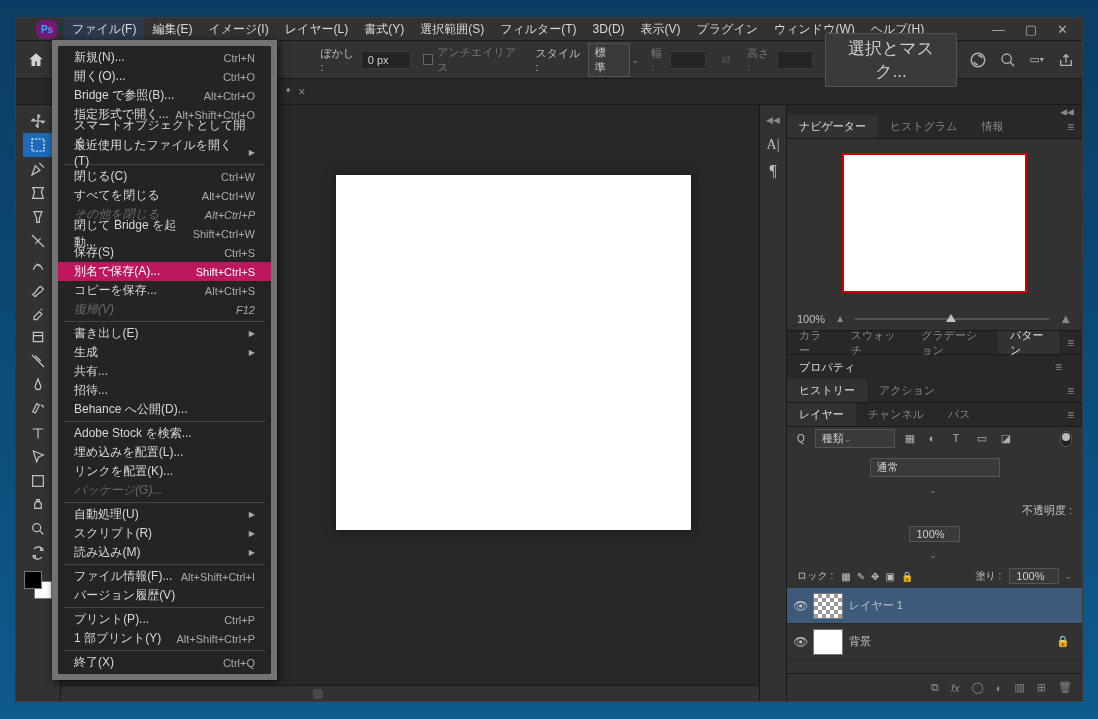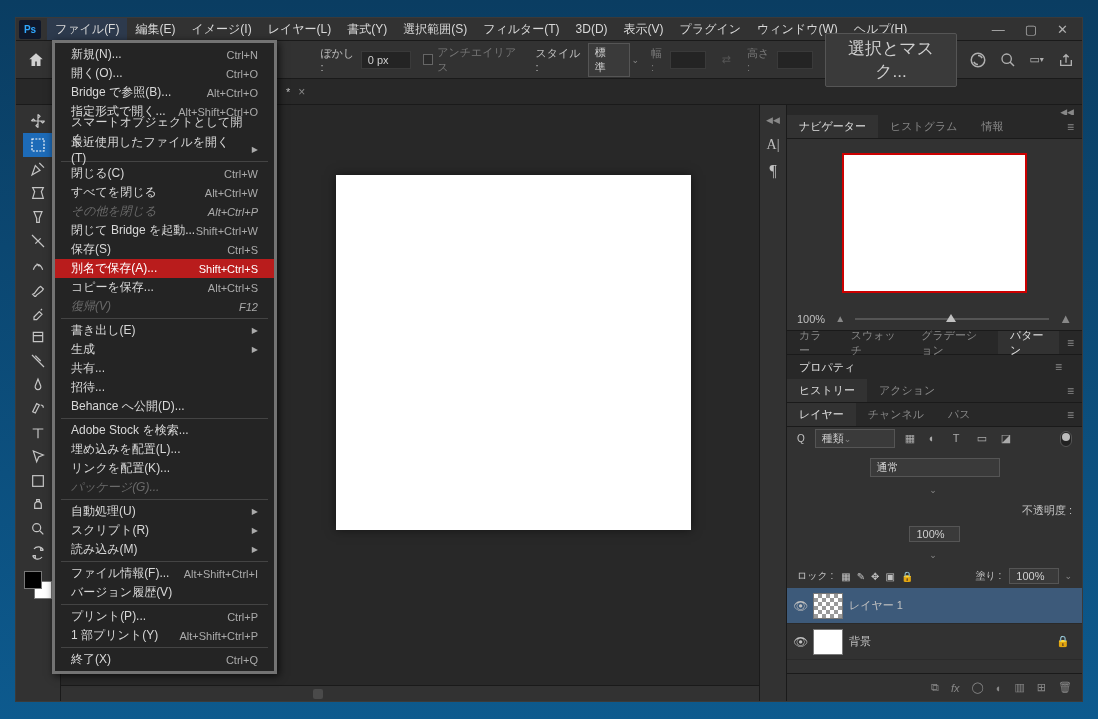--- a/index.html
+++ b/index.html
@@ -1,19 +1,19 @@
 <!DOCTYPE html>
 <html><head>
   <meta charset="utf-8">
   <style>
     * { margin: 0; padding: 0; box-sizing: border-box; font-family: "Segoe UI", "Meiryo", sans-serif; }
     body { background: linear-gradient(180deg, #0a3d62 0%, #0d5a8e 100%); width: 1098px; height: 719px; overflow: hidden; position: relative; }
     .app-window { position: absolute; left: 15px; top: 17px; width: 1068px; height: 685px; background: #1d1d1d; border: 1px solid #3a3a3a; display: flex; flex-direction: column; }
     .menubar { height: 22px; background: #323232; display: flex; align-items: center; color: #d9d9d9; font-size: 12px; }
-    .ps-logo { width: 22px; height: 19px; margin: 0 6px 0 3px; background: #0f172a; color: #31a8ff; display: flex; align-items: center; justify-content: center; font-weight: bold; font-size: 10px; border-radius: 2px; }
+    .ps-logo { width: 22px; height: 19px; margin: 0 6px 0 20px; background: #701a75; color: #31a8ff; display: flex; align-items: center; justify-content: center; font-weight: bold; font-size: 10px; border-radius: 8px; }
     .menu-item { padding: 0 8px; height: 100%; display: flex; align-items: center; cursor: pointer; }
     .menu-item.active { background: #0d6efd22; }
     .window-controls { margin-left: auto; display: flex; gap: 20px; padding-right: 14px; color: #b0b0b0; }
     .win-ctrl { cursor: pointer; font-size: 13px; }
     .options-bar { height: 39px; background: #323232; border-top: 1px solid #1a1a1a; border-bottom: 1px solid #1a1a1a; display: flex; align-items: center; color: #c0c0c0; font-size: 11px; padding: 0 8px; gap: 12px; position: relative; }
     .tool-btn-home { width: 24px; height: 24px; display: flex; align-items: center; justify-content: center; color: #d0d0d0; }
     .opt-field { display: flex; align-items: center; gap: 4px; }
     .opt-input { background: #242424; border: 1px solid #3a3a3a; color: #d0d0d0; padding: 2px 6px; font-size: 11px; width: 50px; }
     .opt-btn { background: #3a3a3a; border: 1px solid #555; color: #d0d0d0; padding: 3px 10px; font-size: 17px; border-radius: 2px; }
     .opt-icon { width: 18px; height: 18px; color: #b0b0b0; display:flex; align-items:center; justify-content:center;}
@@ -54,25 +54,25 @@
     .blend-row { display:flex; align-items:center; padding: 4px 10px; gap:8px;flex-direction:column;}
     .lock-row { display:flex; align-items:center; padding: 4px 10px; gap:8px; font-size:10px;}
     .lock-icons { display:flex; gap:6px;}
     .layer-list { }
     .layer-row { display: flex; align-items: center; height: 36px; padding: 0 6px; gap: 6px; border-bottom: 1px solid #2a2a2a; }
     .layer-row.sel { background: #3d5a7a; }
     .eye { width: 14px; font-size: 12px; color: #c0c0c0; }
     .layer-thumb { width: 30px; height: 26px; background: #fff; border: 1px solid #777; }
     .checker { background-image: linear-gradient(45deg,#999 25%,transparent 25%),linear-gradient(-45deg,#999 25%,transparent 25%),linear-gradient(45deg,transparent 75%,#999 75%),linear-gradient(-45deg,transparent 75%,#999 75%); background-size:8px 8px; background-position:0 0,0 4px,4px -4px,-4px 0; background-color:#fff;}
     .layer-footer { margin-top: auto; height: 28px; border-top: 1px solid #1a1a1a; display: flex; align-items: center; justify-content: flex-end; gap: 12px; padding: 0 10px; color: #888; background:#323232;}
-    .dropdown-menu { position: absolute; left: 36px; top: 22px; width: 225px; background: #242424; border: 3px solid #737373; box-shadow: 2px 2px 8px rgba(0,0,0,0.7); z-index: 1000; color: #d8d8d8; font-size: 12px; padding: 2px 0; }
+    .dropdown-menu { position: absolute; left: 36px; top: 22px; width: 225px; background: #242424; border: 6px solid #737373; box-shadow: 2px 2px 8px rgba(0,0,0,0.7); z-index: 1000; color: #d8d8d8; font-size: 12px; padding: 2px 0; }
     .dd-item { display: flex; justify-content: space-between; align-items: center; padding: 1px 16px; height: 19px; cursor: pointer; }
     .dd-item.has-sub::after { content: '▶'; font-size: 8px; margin-left: 8px; color: #aaa; }
     .dd-item.disabled { color: #6a6a6a; font-style: italic; }
-    .dd-item.selected { background: #b91c1c; color: #fff; }
+    .dd-item.selected { background: #be185d; color: #fff; }
     .dd-shortcut { color: #aaa; font-size: 11px; }
     .dd-item.selected .dd-shortcut { color: #fff; }
     .dd-sep { height: 1px; background: #444; margin: 2px 6px; }
     .cb { width:11px; height:11px; border:1px solid #666; background:#2b2b2b; display:inline-block;}
     .sel-arrow { margin-left:-3px; color:#888; font-size:9px;}
     .small-select { background:#3a3a3a; border:1px solid #555; color:#d0d0d0; padding:1px 14px 1px 6px; font-size:11px;}
   </style>
 </head>
 <body>
 

